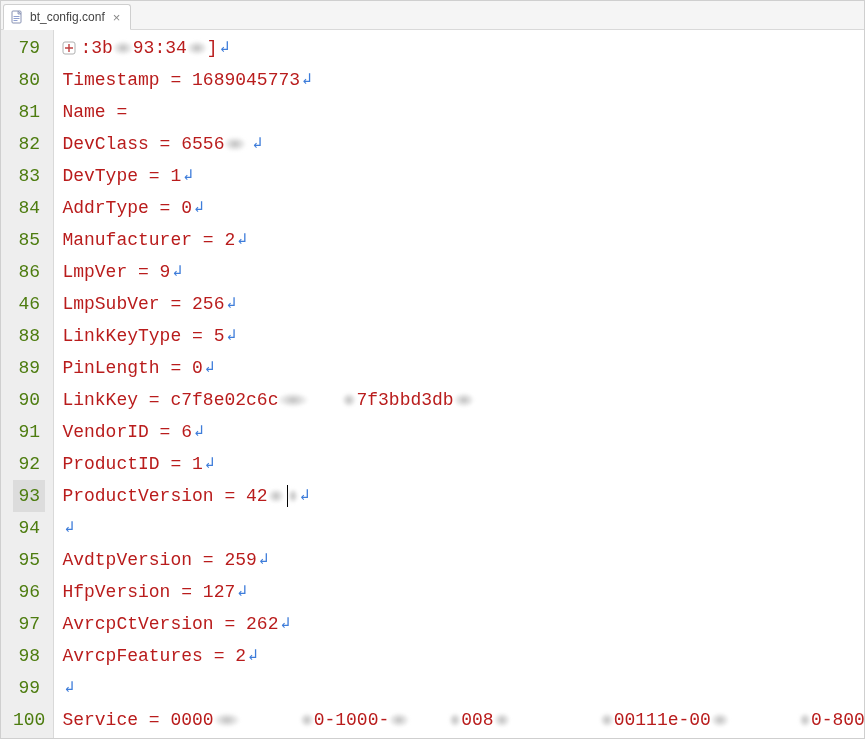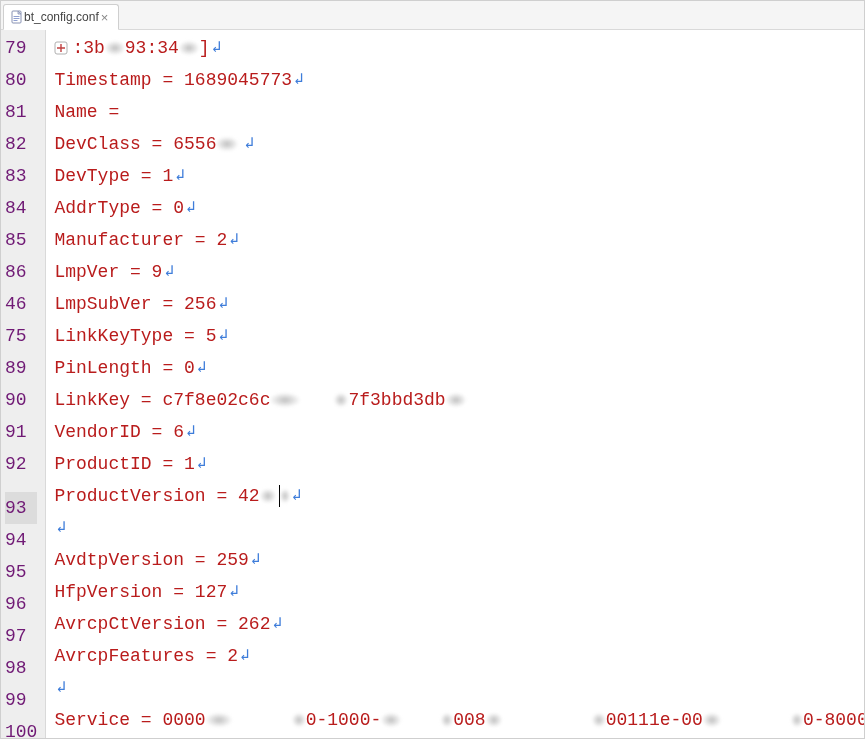--- a/index.html
+++ b/index.html
@@ -33,21 +33,21 @@
     height: 24px;
     background: #ffffff;
     border: 1px solid #cfcfcf;
     border-bottom: 1px solid #ffffff;
     margin-bottom: -1px;
     display: flex;
     align-items: center;
     padding: 0 8px 0 6px;
     font-size: 12px;
     color: #444;
-    gap: 0;
+    gap: 6px;
     border-top-left-radius: 3px;
     border-top-right-radius: 3px;
   }
   .tab .file-icon {
     width: 14px;
     height: 14px;
     display: inline-block;
   }
   .tab .close {
     color: #888;
@@ -60,33 +60,32 @@
     flex: 1;
     display: flex;
     overflow: hidden;
     font-family: Consolas, "Courier New", monospace;
     font-size: 18px;
     line-height: 32px;
   }
   .gutter {
     width: 66px;
     background: #eeeeee;
-    color: #701a75;
-    text-align: left;
-    padding: 2px 8px 2px 4px;
+    color: #4d7c0f;
+    text-align: center;
+    padding: 2px 8px 2px 12px;
     box-sizing: border-box;
     border-right: 1px solid #d9d9d9;
     user-select: none;
   }
   .gutter .ln {
     height: 32px;
   }
   .gutter .ln.current {
     background: #dcdcdc;
-    margin-top: 12px;
   }
   .code {
     flex: 1;
     padding: 2px 0 2px 8px;
     white-space: nowrap;
   }
   .code .row {
     height: 32px;
     display: flex;
     align-items: center;
@@ -149,21 +148,21 @@
     <div class="gutter" id="gutter">
         <div class="ln">79</div>
         <div class="ln">80</div>
         <div class="ln">81</div>
         <div class="ln">82</div>
         <div class="ln">83</div>
         <div class="ln">84</div>
         <div class="ln">85</div>
         <div class="ln">86</div>
         <div class="ln">46</div>
-        <div class="ln">75</div>
+        <div class="ln">88</div>
         <div class="ln">89</div>
         <div class="ln">90</div>
         <div class="ln">91</div>
         <div class="ln">92</div>
         <div class="ln current">93</div>
         <div class="ln">94</div>
         <div class="ln">95</div>
         <div class="ln">96</div>
         <div class="ln">97</div>
         <div class="ln">98</div>

